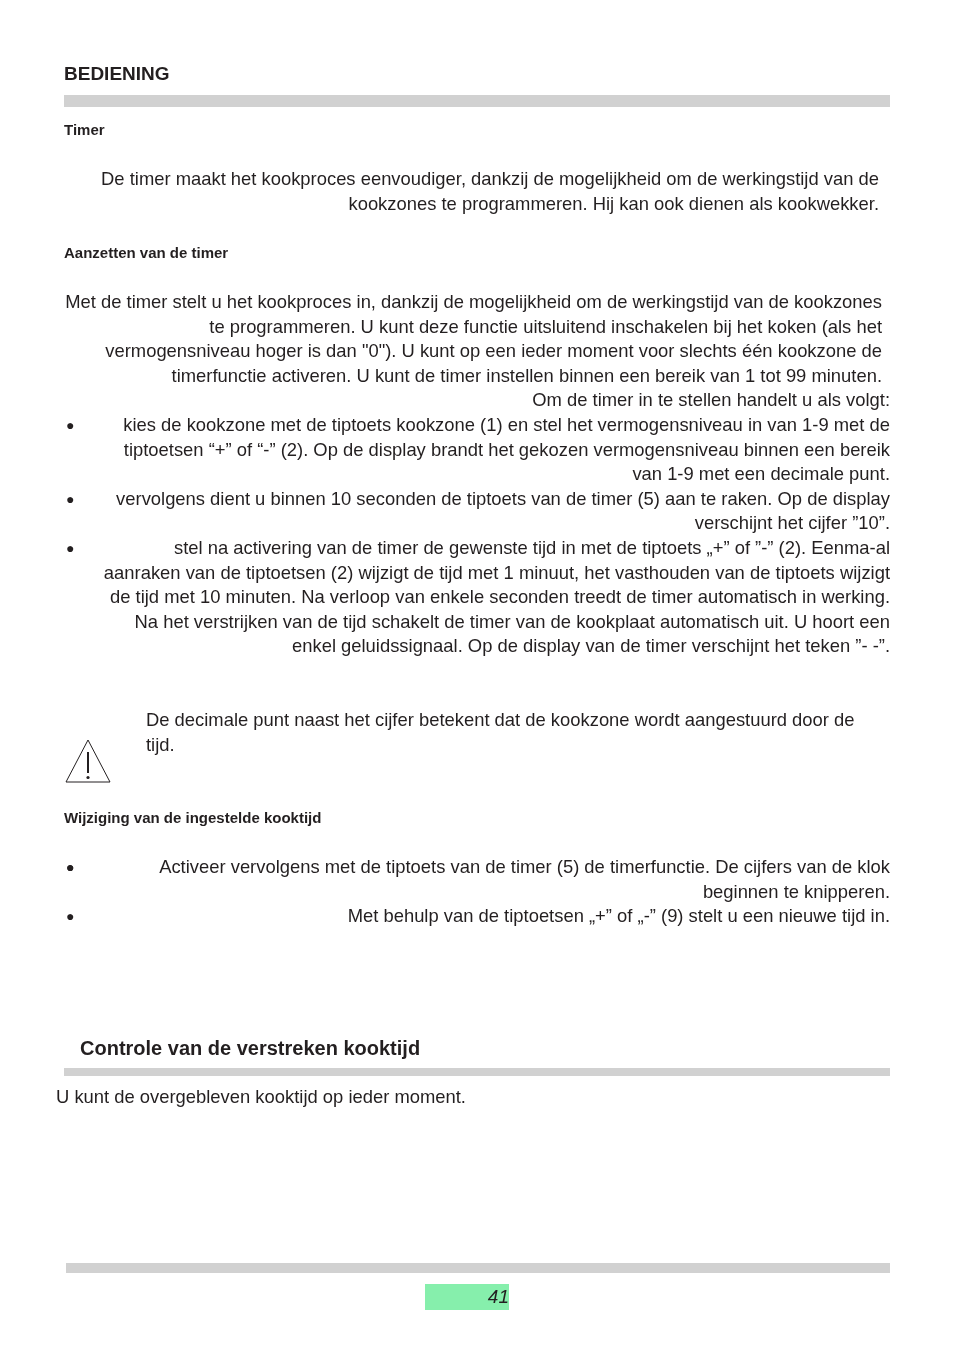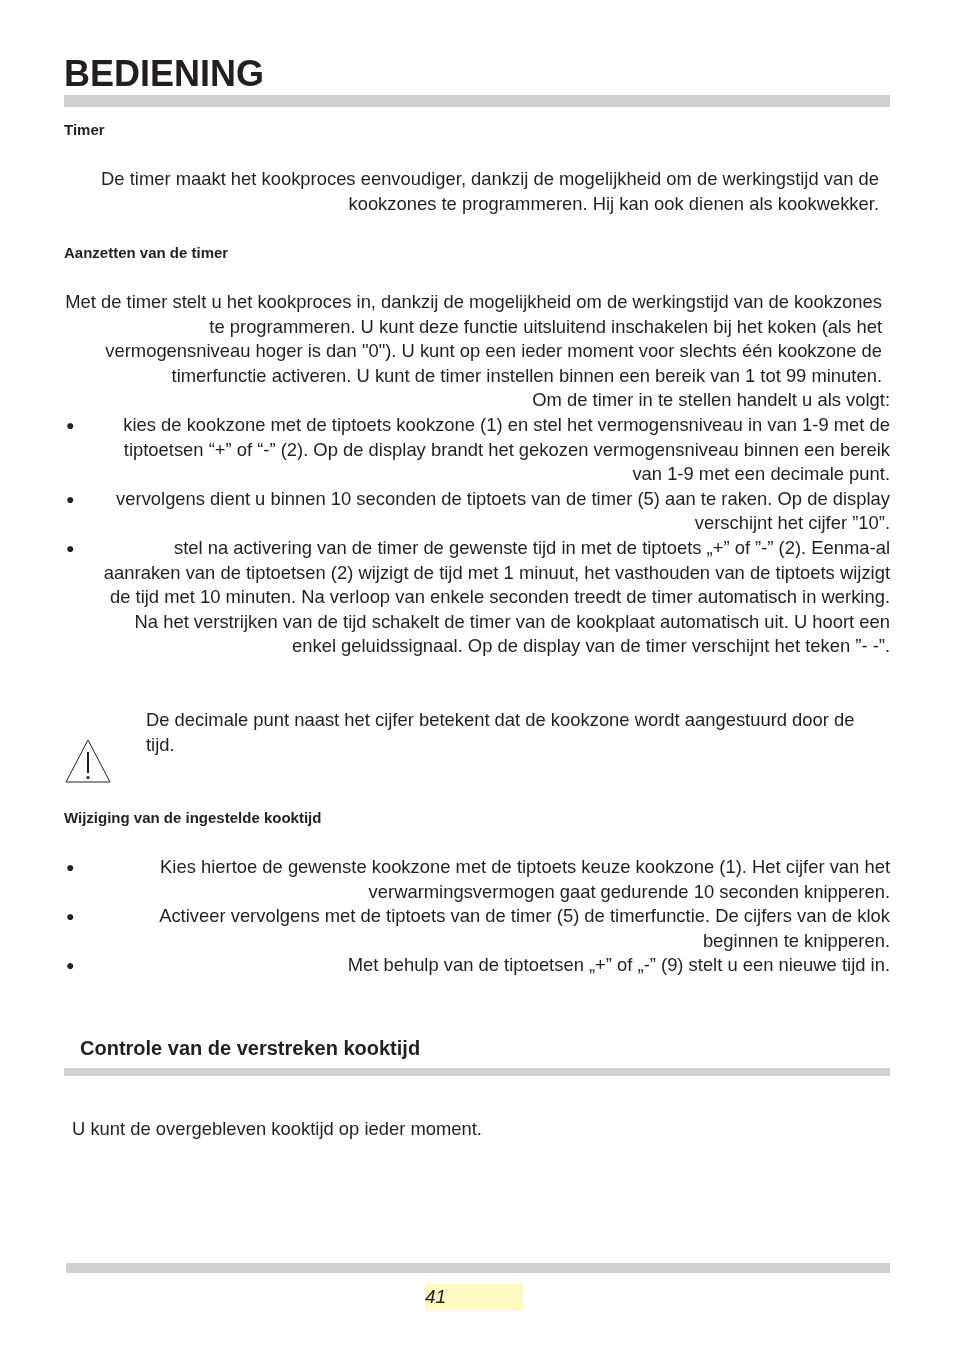--- a/index.html
+++ b/index.html
@@ -1,30 +1,30 @@
 <!DOCTYPE html>
 <html><head>
 <meta charset="utf-8">
 <style>
   html, body { margin: 0; padding: 0; background: #ffffff; }
   body { width: 954px; height: 1354px; position: relative; overflow: hidden;
          font-family: "Liberation Sans", sans-serif; color: #231f20; }
   .abs { position: absolute; }
-  .title { left: 64px; top: 57px; font-size: 36px; font-weight: bold; letter-spacing: 0px; line-height: 34px; }
+  .title { left: 64px; top: 57px; font-size: 19px; font-weight: bold; letter-spacing: 0px; line-height: 34px; }
   .bar { background: #d1d1d1; }
   .h-small { font-size: 15px; font-weight: bold; line-height: 22px; }
   .h-mid { font-size: 20px; font-weight: bold; line-height: 26px; }
   .p { font-size: 18.4px; line-height: 24.6px; margin: 0; }
   .block { left: 64px; width: 830px; text-align: right; }
   ul.bullets { list-style: none; margin: 0; padding: 0; }
   ul.bullets li { position: relative; padding-left: 32px; font-size: 18.4px; line-height: 24.6px; }
   ul.bullets li .dot { position: absolute; left: 2px; top: 0; font-size: 14px; line-height: 24.6px; }
   .warn-icon { left: 64px; top: 738px; width: 48px; height: 46px; }
-  .pagenum { left: 425px; top: 1284px; width: 98px; height: 26px; background: #fef9c3;
-             font-size: 19px; font-style: italic; text-align: left; line-height: 26px; }
+  .pagenum { left: 425px; top: 1284px; width: 84px; height: 26px; background: #86efac;
+             font-size: 19px; font-style: italic; text-align: right; line-height: 26px; }
 </style>
 </head>
 <body>
 
 <div class="abs title">BEDIENING</div>
 <div class="abs bar" style="left:64px; top:95px; width:826px; height:12px;"></div>
 
 <div class="abs h-small" style="left:64px; top:119px;">Timer</div>
 <p class="abs p block" style="top:167px; width:815px;">De timer maakt het kookproces eenvoudiger, dankzij de mogelijkheid om de werkingstijd van de kookzones te programmeren. Hij kan ook dienen als kookwekker.</p>
 
@@ -56,31 +56,30 @@
     <circle cx="24" cy="39.5" r="1.6" fill="#231f20"></circle>
   </svg>
 </div>
 <p class="abs p" style="left:146px; top:708px; width:735px;">De decimale punt naast het cijfer betekent dat de kookzone wordt aangestuurd door de tijd.</p>
 
 <div class="abs h-small" style="left:64px; top:807px;">Wijziging van de ingestelde kooktijd</div>
 <div class="abs block" style="top:855px; width:826px;">
   <ul class="bullets">
     <li>
       <span class="dot">●</span>
-      <span>Kies hiertoe de gewenste kookzone met de tiptoets keuze kookzone (1). Het cijfer van het verwarmingsvermogen gaat gedurende 10 seconden knipperen.</span>
     </li>
     <li>
       <span class="dot">●</span>
       <span>Activeer vervolgens met de tiptoets van de timer (5) de timerfunctie. De cijfers van de klok beginnen te knipperen.</span>
     </li>
     <li>
       <span class="dot">●</span>
       <span>Met behulp van de tiptoetsen „+” of „-” (9) stelt u een nieuwe tijd in.</span>
     </li>
   </ul>
 </div>
 
 <div class="abs h-mid" style="left:80px; top:1035px;">Controle van de verstreken kooktijd</div>
 <div class="abs bar" style="left:64px; top:1068px; width:826px; height:8px;"></div>
-<p class="abs p" style="left:72px; top:1085px;margin-top:32px;">U kunt de overgebleven kooktijd op ieder moment.</p>
+<p class="abs p" style="left:56px; top:1085px;">U kunt de overgebleven kooktijd op ieder moment.</p>
 
 <div class="abs bar" style="left:66px; top:1263px; width:824px; height:10px;"></div>
 <div class="abs pagenum">41</div>
 
 </body></html>

